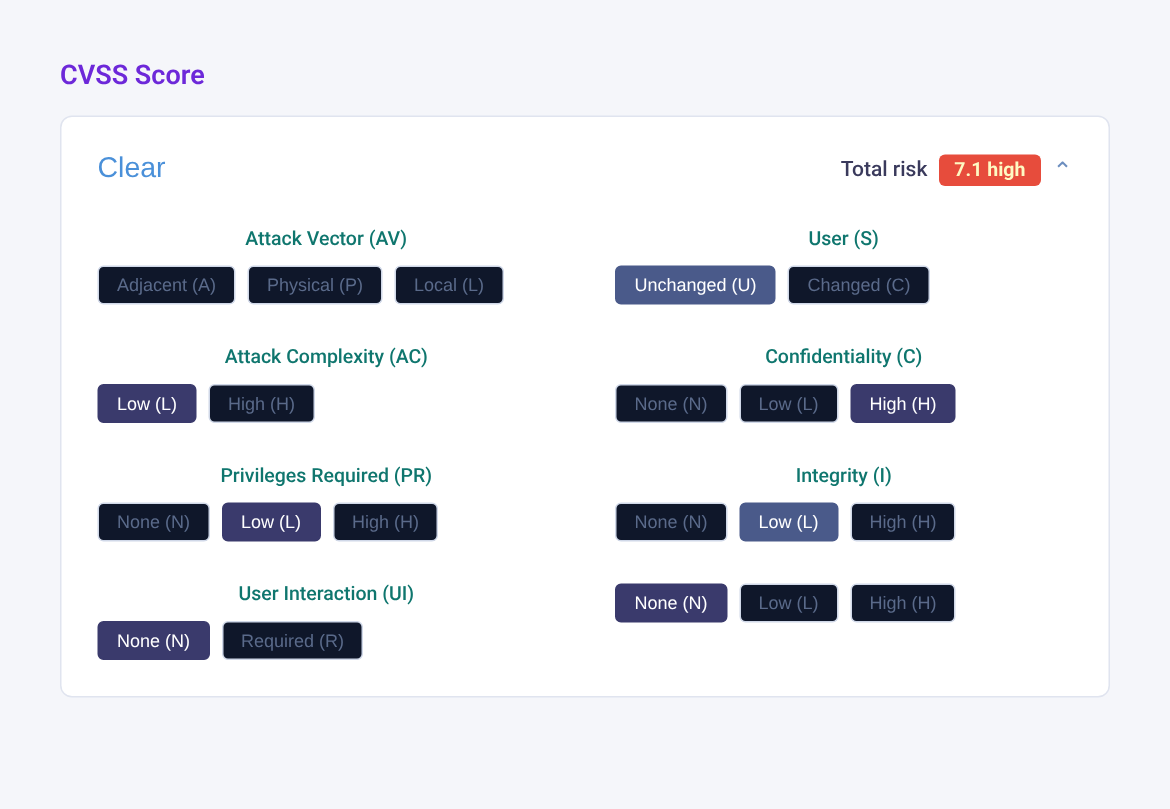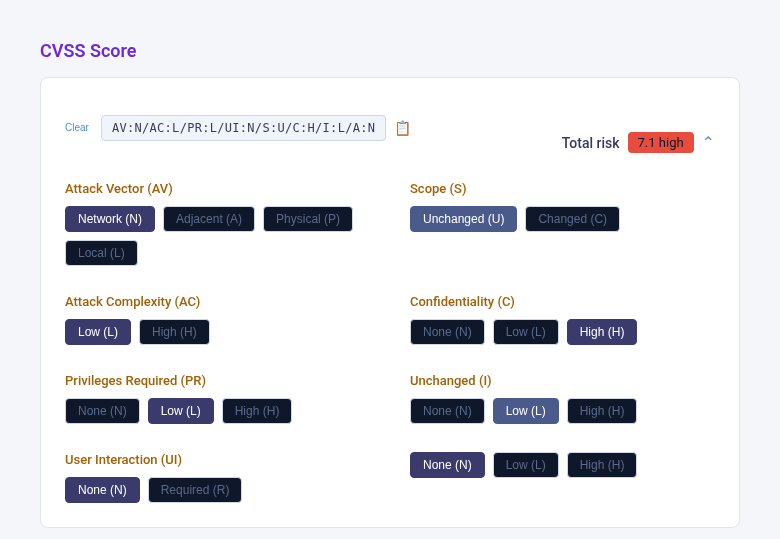--- a/index.html
+++ b/index.html
@@ -31,21 +31,21 @@
       padding: 24px;
     }
     .card-header {
       display: flex;
       align-items: center;
       margin-bottom: 28px;
       gap: 12px;
     }
     .clear-btn {
       color: #4a90d9;
-      font-size: 10px;
+      font-size: 19px;
       cursor: pointer;
       background: none;
       border: none;
       padding: 0;
       font-weight: 500;
     }
     .cvss-string-container {
       display: flex;
       align-items: center;
       gap: 8px;
@@ -67,49 +67,49 @@
       font-size: 14px;
     }
     .total-risk {
       display: flex;
       align-items: center;
       gap: 8px;
       margin-left: auto;
       font-size: 14px;
       color: #3a3a5c;
       font-weight: 500;
-      margin-top: 30px;
     }
     .risk-badge {
       background: #e74c3c;
-      color: #0f172a;
+      color: #fef9c3;
       border-radius: 4px;
       padding: 3px 10px;
       font-size: 13px;
-      font-weight: 400;
+      font-weight: 700;
     }
     .chevron-up {
       color: #6c8ebf;
       font-size: 16px;
       cursor: pointer;
     }
     .grid {
       display: grid;
       grid-template-columns: 1fr 1fr;
       gap: 28px 40px;
     }
     .field-group {
       display: flex;
       flex-direction: column;
       gap: 10px;
     }
     .field-label {
       font-size: 13px;
-      color: #a16207;
-      font-weight: 500;
+      color: #0f766e;
+      font-weight: 500;
+      text-align: center;
     }
     .options-row {
       display: flex;
       flex-wrap: wrap;
       gap: 8px;
     }
     .option-btn {
       border-radius: 4px;
       padding: 5px 12px;
       font-size: 12px;
@@ -136,42 +136,37 @@
     }
   </style>
 </head>
 <body>
 
 <div class="page-wrapper">
   <div class="page-title">CVSS Score</div>
   <div class="card">
     <div class="card-header">
       <button class="clear-btn">Clear</button>
-      <div class="cvss-string-container">
-        <span class="cvss-string">AV:N/AC:L/PR:L/UI:N/S:U/C:H/I:L/A:N</span>
-        <span class="copy-icon">📋</span>
-      </div>
       <div class="total-risk">
         <span>Total risk</span>
         <span class="risk-badge">7.1 high</span>
         <span class="chevron-up">⌃</span>
       </div>
     </div>
     <div class="grid" id="fields-grid">
     <div class="field-group">
           <div class="field-label">Attack Vector (AV)</div>
           <div class="options-row">
-            <button class="option-btn selected">Network (N)</button>
             <button class="option-btn default">Adjacent (A)</button>
             <button class="option-btn default">Physical (P)</button>
             <button class="option-btn default">Local (L)</button>
           </div>
         </div>
         <div class="field-group">
-          <div class="field-label">Scope (S)</div>
+          <div class="field-label">User (S)</div>
           <div class="options-row">
             <button class="option-btn selected-light">Unchanged (U)</button>
             <button class="option-btn default">Changed (C)</button>
           </div>
         </div>
         <div class="field-group">
           <div class="field-label">Attack Complexity (AC)</div>
           <div class="options-row">
             <button class="option-btn selected">Low (L)</button>
             <button class="option-btn default">High (H)</button>
@@ -187,21 +182,21 @@
         </div>
         <div class="field-group">
           <div class="field-label">Privileges Required (PR)</div>
           <div class="options-row">
             <button class="option-btn default">None (N)</button>
             <button class="option-btn selected">Low (L)</button>
             <button class="option-btn default">High (H)</button>
           </div>
         </div>
         <div class="field-group">
-          <div class="field-label">Unchanged (I)</div>
+          <div class="field-label">Integrity (I)</div>
           <div class="options-row">
             <button class="option-btn default">None (N)</button>
             <button class="option-btn selected-light">Low (L)</button>
             <button class="option-btn default">High (H)</button>
           </div>
         </div>
         <div class="field-group">
           <div class="field-label">User Interaction (UI)</div>
           <div class="options-row">
             <button class="option-btn selected">None (N)</button>

